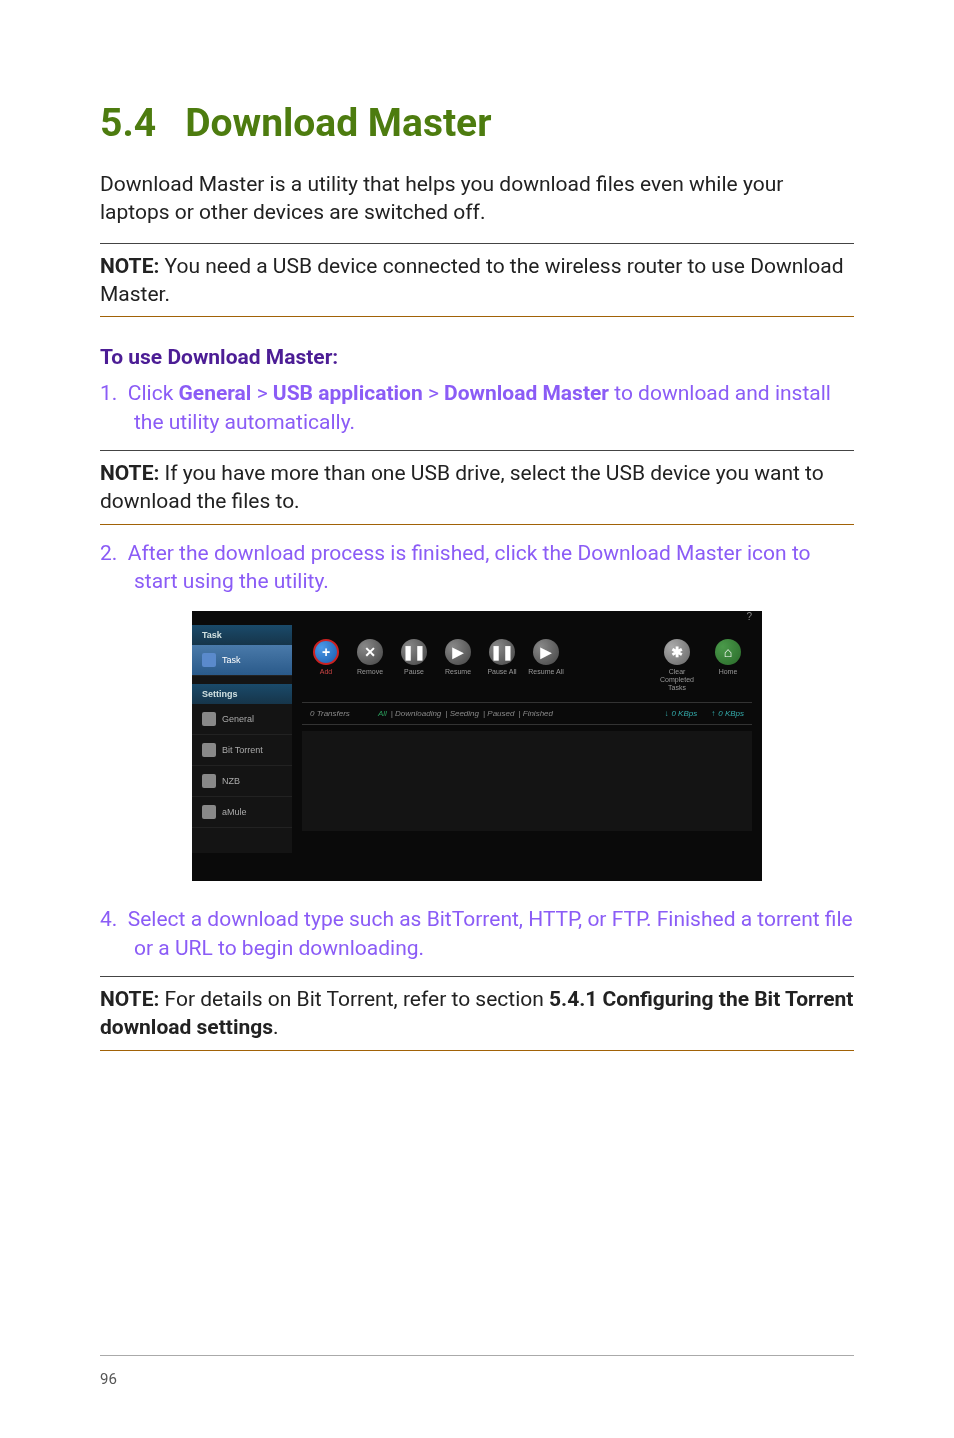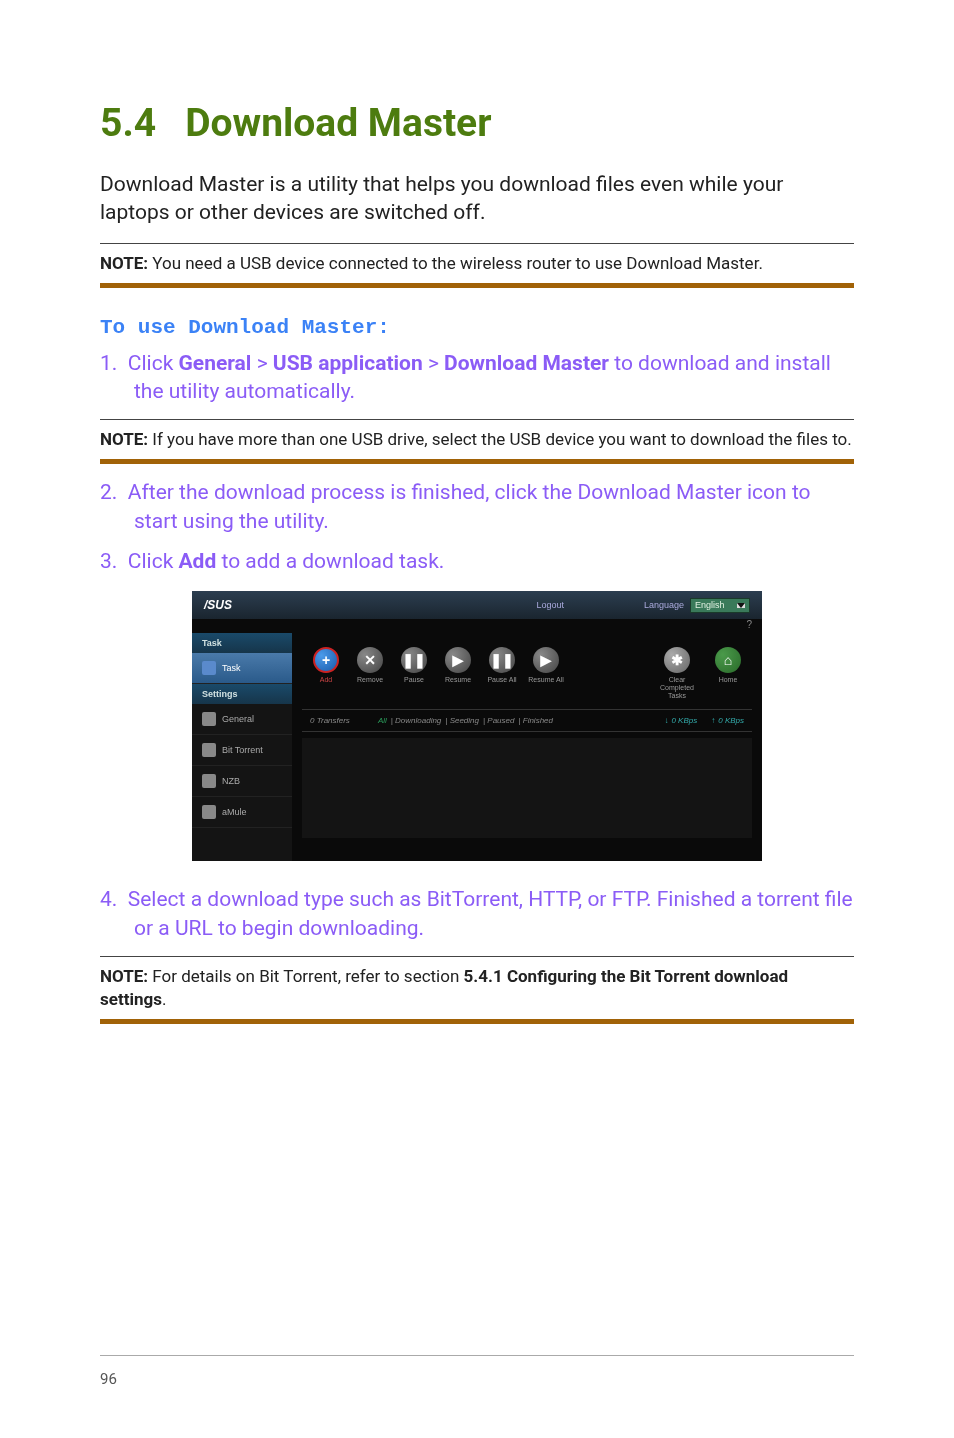--- a/index.html
+++ b/index.html
@@ -1,38 +1,38 @@
 <!DOCTYPE html>
 <html><head>
   <meta charset="utf-8">
   <style>
     * { margin: 0; padding: 0; box-sizing: border-box; }
     body { font-family: -apple-system, 'Segoe UI', Roboto, sans-serif; color: #333; background: #fff; padding: 100px 100px 40px 100px; width: 954px; height: 1438px; position: relative; }
     .section-title { color: #4d7c0f; font-size: 39px; font-weight: bold; margin-bottom: 24px; }
     .body-text { font-size: 21px; line-height: 1.35; margin-bottom: 16px; color: #222; }
-    .note-box { border-top: 1px solid #444; border-bottom: 5px solid #a16207; padding: 8px 0; margin: 14px 0; font-size: 17px; line-height: 1.35; color: #222; }
+    .note-box { border-top: 1px solid #444; border-bottom: 1px solid #a16207; padding: 8px 0; margin: 14px 0; font-size: 21px; line-height: 1.35; color: #222; }
     .note-box b { font-weight: bold; }
-    .subheading { font-size: 21px; font-weight: bold; margin-top: 28px; margin-bottom: 10px; color: #3b82f6; font-family: Liberation Mono, monospace; }
+    .subheading { font-size: 21px; font-weight: bold; margin-top: 28px; margin-bottom: 10px; color: #4c1d95; }
     .numbered-list { list-style: none; padding: 0; margin-bottom: 12px; }
     .numbered-list li { font-size: 21px; line-height: 1.35; padding-left: 34px; text-indent: -34px; margin-bottom: 12px; color: #8b5cf6; }
     .numbered-list li b { font-weight: bold; }
 
     .screenshot { width: 570px; height: 270px; margin: 16px auto 24px auto; background: #0a0a0a; position: relative; font-size: 9px; color: #c0c0c0; font-family: Arial, sans-serif; }
     .ss-header { height: 28px; background: linear-gradient(#2c3e50, #1a252f); display: flex; align-items: center; padding: 0 12px; }
     .ss-logo { color: #fff; font-weight: bold; font-size: 12px; font-style: italic; flex: 1; }
     .ss-logout { color: #aad; font-size: 9px; margin-right: 80px; }
     .ss-lang-label { color: #aad; font-size: 9px; margin-right: 6px; }
     .ss-lang-select { background: #3a7a5a; color: #e0f0e0; border: 1px solid #1a3a2a; font-size: 9px; padding: 1px 4px; height: 15px; width: 60px; display: inline-flex; align-items: center; justify-content: space-between; }
     .ss-lang-select::after { content: ''; border-left: 4px solid transparent; border-right: 4px solid transparent; border-top: 5px solid #111; background: #ddd; width: 0; height: 0; }
     .ss-helpbar { height: 14px; background: #0a0a0a; text-align: right; padding-right: 10px; font-size: 10px; color: #888; }
     .ss-body { display: flex; height: 228px; }
     .ss-sidebar { width: 100px; background: #141414; display: flex; flex-direction: column; }
     .ss-section-head { background: #1a3a4a; color: #d0e0e0; font-size: 9px; font-weight: bold; padding: 5px 10px; }
     .ss-section-head.task { background: linear-gradient(#1a4a6a, #16354a); }
-    .ss-section-head.settings { background: linear-gradient(#1a4a6a, #16354a); margin-top: 0; }
+    .ss-section-head.settings { background: linear-gradient(#1a4a6a, #16354a); margin-top: 8px; }
     .ss-sidebar-item { padding: 8px 10px; font-size: 9px; color: #aaa; display: flex; align-items: center; gap: 6px; border-bottom: 1px solid #222; }
     .ss-sidebar-item.active { background: linear-gradient(#4a7aaa, #2a5a8a); color: #fff; }
     .ss-sidebar-icon { width: 14px; height: 14px; display: inline-block; }
     .ss-sidebar-icon.task-i { background: #5a8acc; border-radius: 2px; }
     .ss-sidebar-icon.settings-i { background: #888; border-radius: 2px; }
     .ss-main { flex: 1; background: #0a0a0a; padding: 10px; }
     .ss-toolbar { display: flex; align-items: flex-start; gap: 8px; padding: 4px 6px; }
     .ss-tool { display: flex; flex-direction: column; align-items: center; gap: 3px; width: 36px; }
     .ss-tool-icon { width: 26px; height: 26px; border-radius: 50%; display: flex; align-items: center; justify-content: center; color: #fff; font-size: 14px; font-weight: bold; }
     .ss-tool-icon.add { background: radial-gradient(circle at 30% 30%, #4a9aea, #1a5aaa); border: 2px solid #c22; }
@@ -75,34 +75,23 @@
 </ol>
 
 <div class="note-box">
   <b>NOTE:</b><span>  If you have more than one USB drive, select the USB device you want to download the files to.</span>
 </div>
 
 <ol class="numbered-list">
   <li>
     <span>2.</span>&nbsp;&nbsp;<span>After the download process is finished, click the Download Master icon to start using the utility.</span>
   </li>
-  <li>
-    <span>3.</span>&nbsp;&nbsp;<span>Click </span><b>Add</b><span> to add a download task.</span>
-  </li>
 </ol>
 
 <div class="screenshot">
-  <div class="ss-header">
-    <span class="ss-logo">/SUS</span>
-    <span class="ss-logout">Logout</span>
-    <span class="ss-lang-label">Language</span>
-    <span class="ss-lang-select">
-        <span>English</span>
-      </span>
-  </div>
   <div class="ss-helpbar"><span>?</span></div>
   <div class="ss-body">
     <div class="ss-sidebar">
       <div class="ss-section-head task">Task</div>
       <div class="ss-sidebar-item active">
           <span class="ss-sidebar-icon task-i"></span>
           <span>Task</span>
         </div>
       <div class="ss-section-head settings">Settings</div>
       <div class="ss-sidebar-item">

